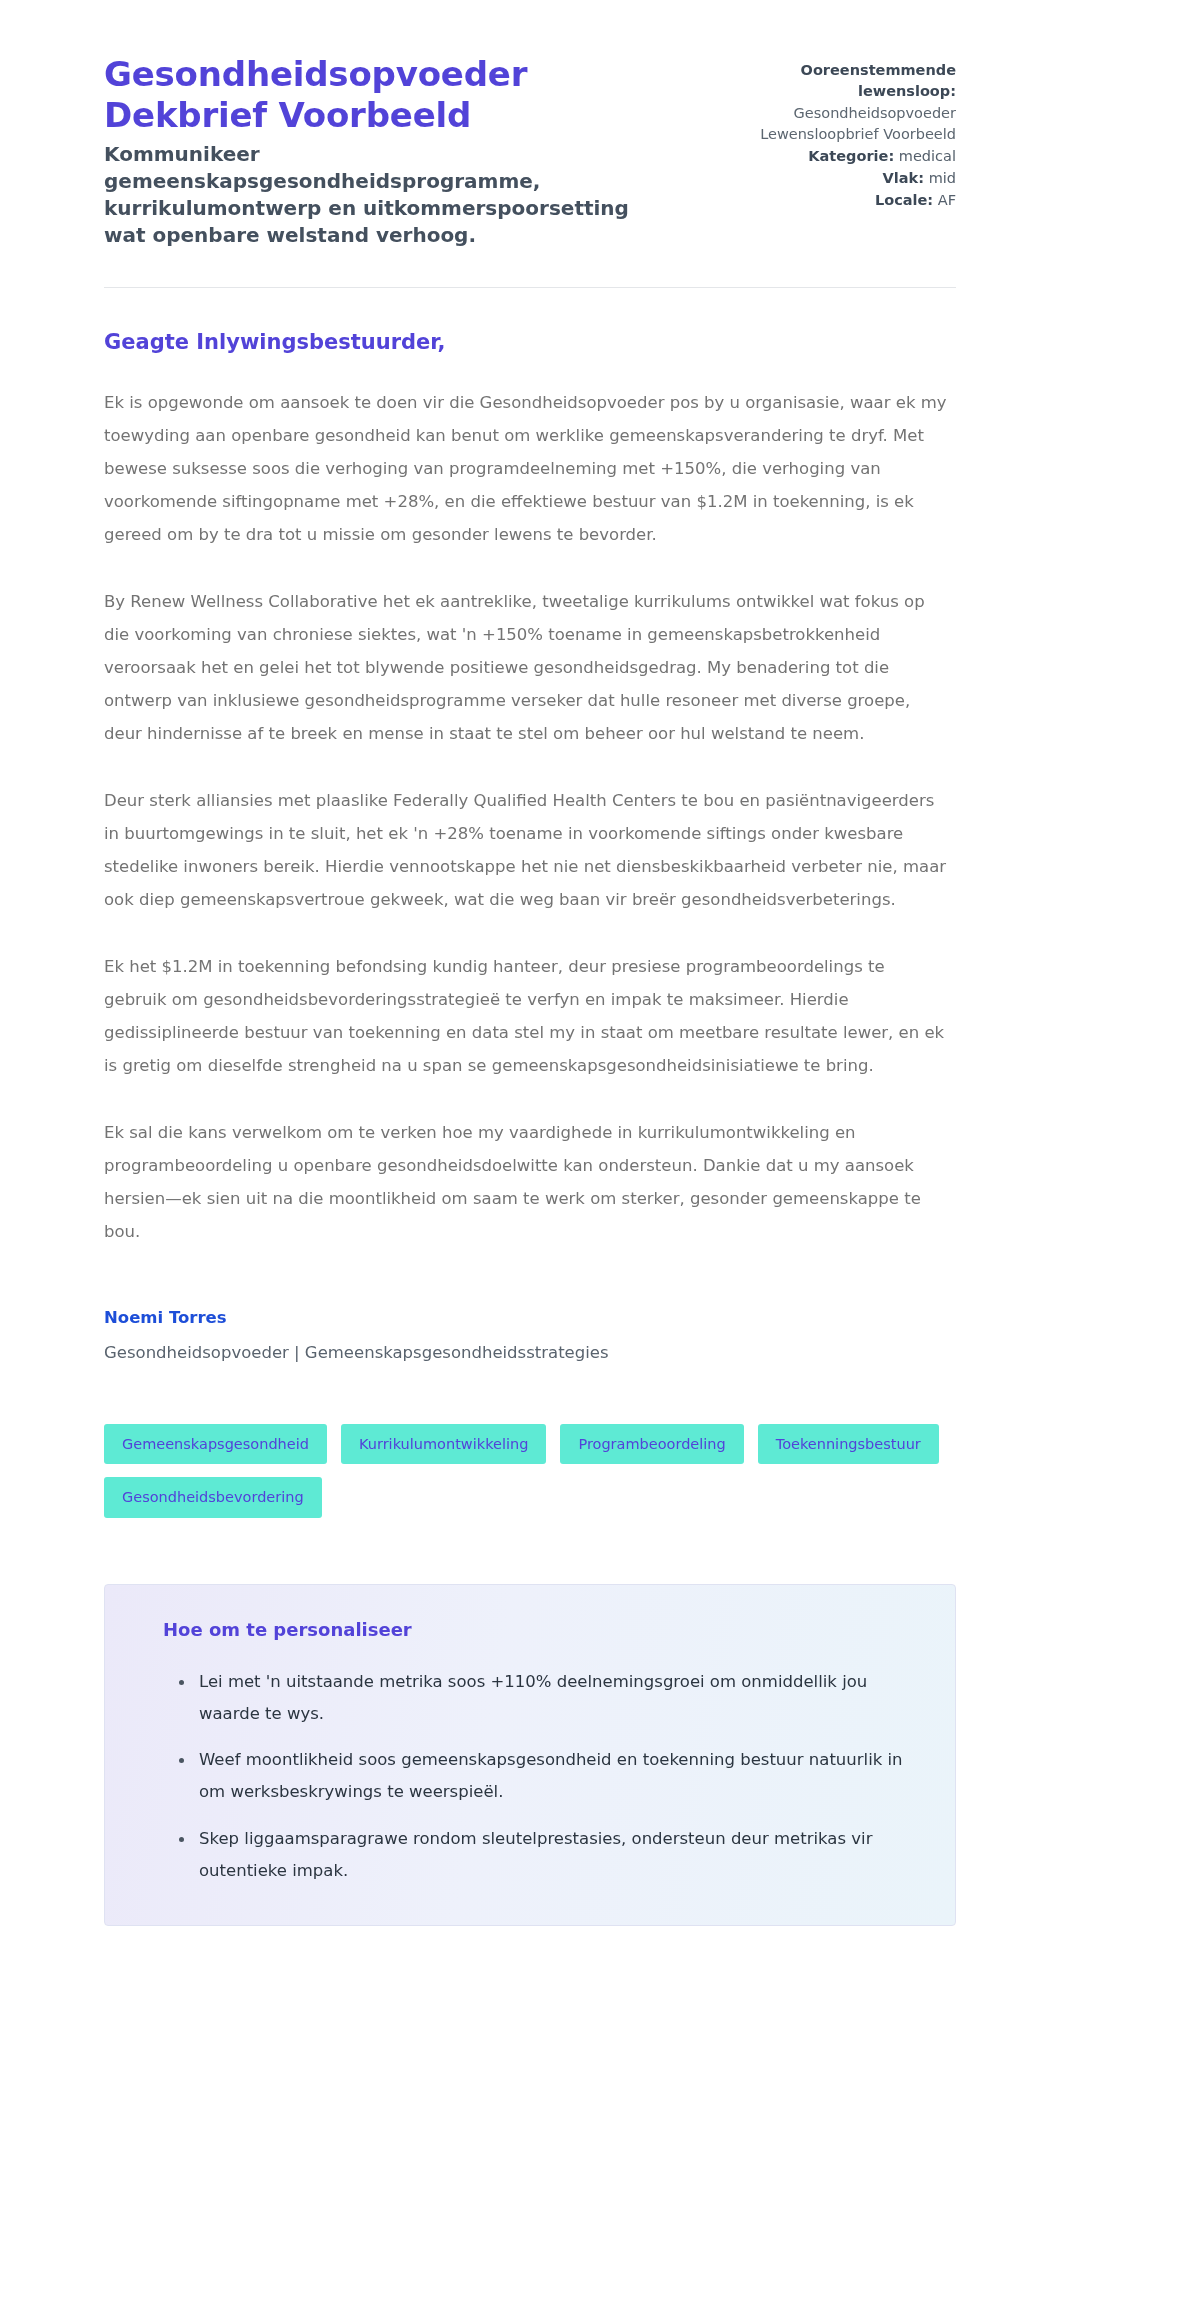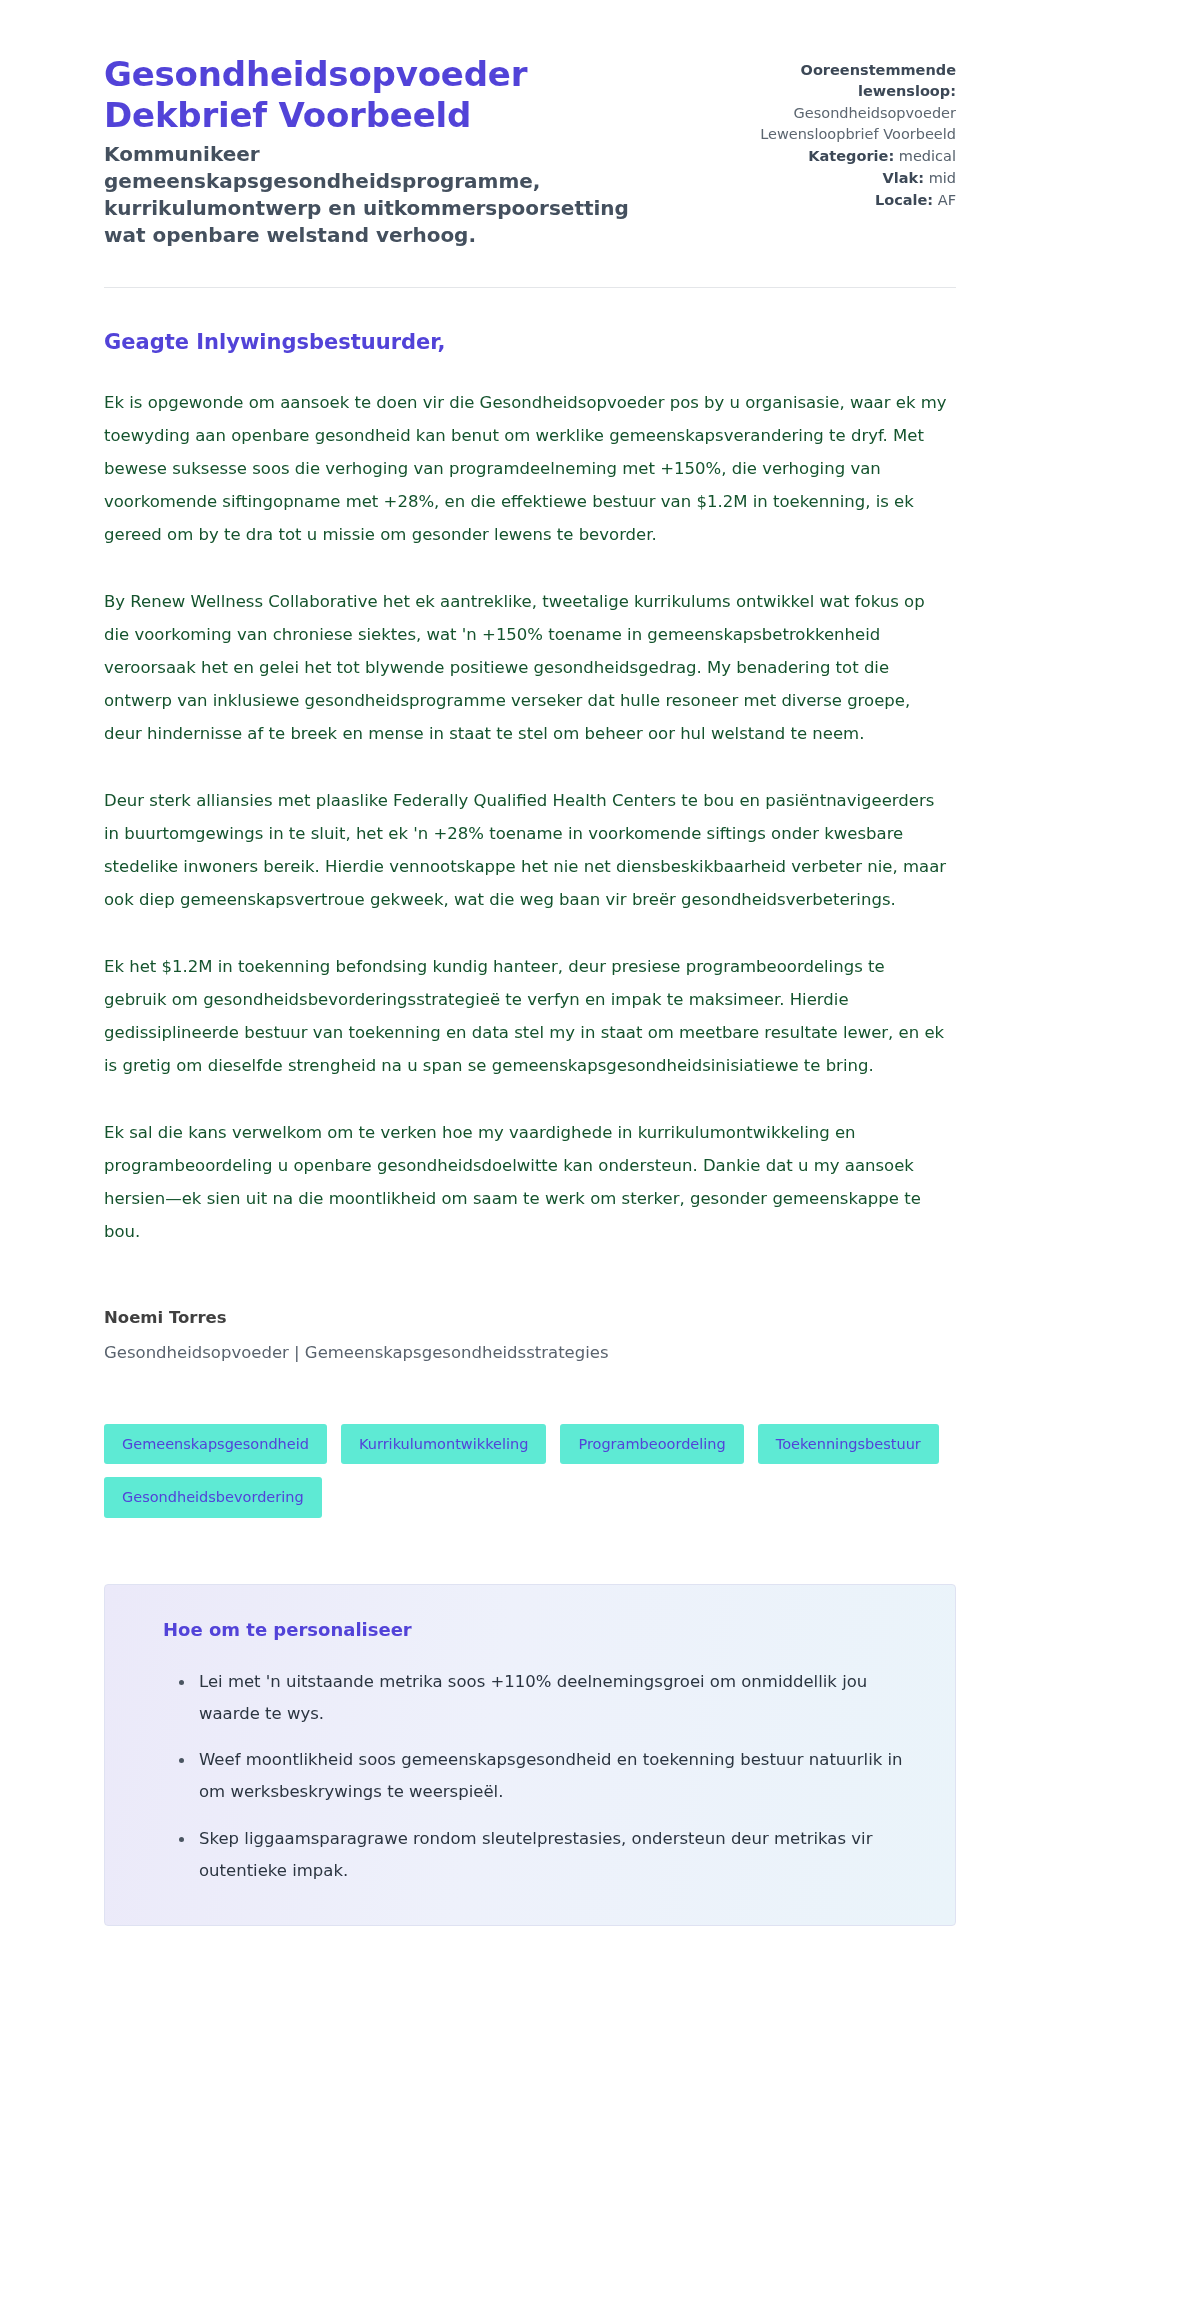--- a/index.html
+++ b/index.html
@@ -71,32 +71,32 @@
   
   .salutation {
     font-size: 21px;
     font-weight: 700;
     color: #5243d8;
     margin: 0 0 32px 0;
   }
   .body-text p {
     font-size: 16.5px;
     line-height: 2.0;
-    color: #14532d;
+    color: #737373;
     margin: 0 5px 34px 0;
     max-width: 960px;
   }
   .body-text p:last-child { margin-bottom: 0; }
 
   
   .signature { margin-top: 60px; }
   .sig-name {
     font-size: 16.5px;
     font-weight: 700;
-    color: #404040;
+    color: #1d4ed8;
     margin: 0 0 16px 0;
   }
   .sig-role {
     font-size: 16.5px;
     color: #59636e;
     margin: 0;
   }
 
   
   .tags {

